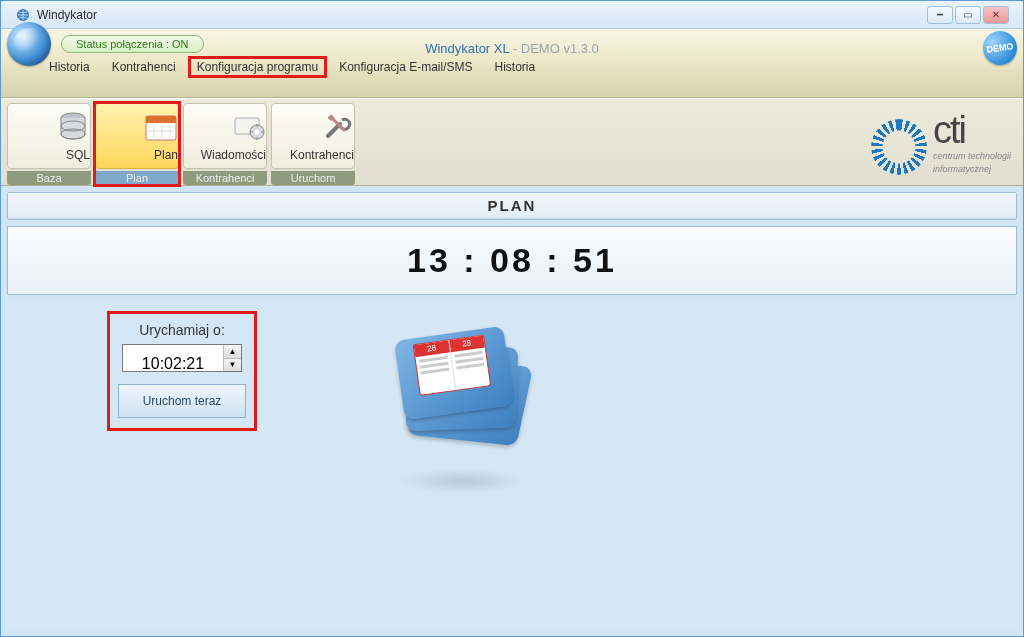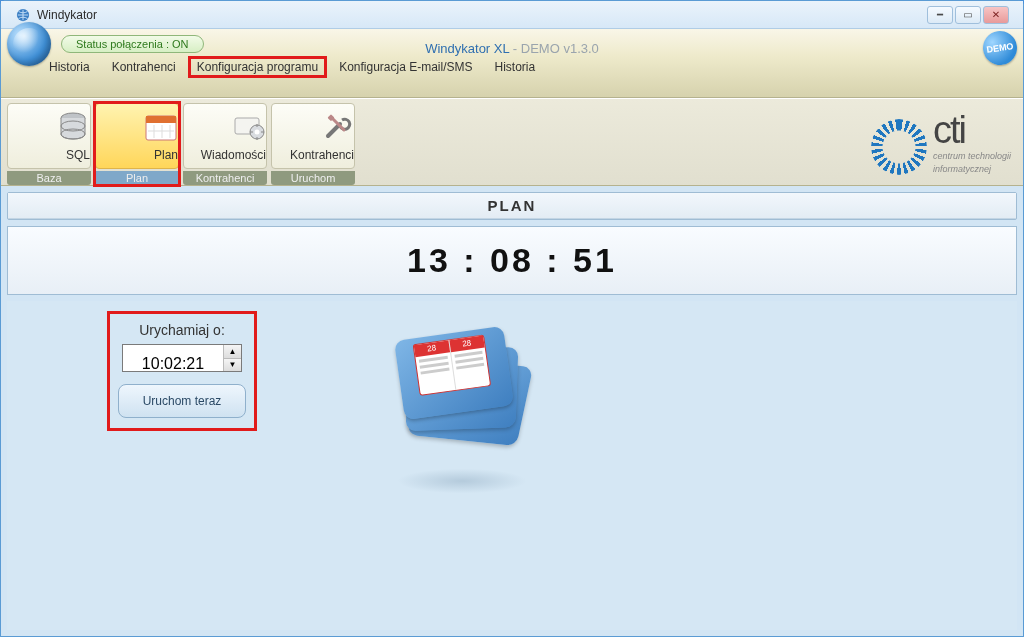--- a/index.html
+++ b/index.html
@@ -227,21 +227,21 @@
   .launch-box .lbl { font-size:14px;color:#333;margin-bottom:6px;}
   .time-input {
     display:flex;align-items:stretch;justify-content:center;
     border:1px solid #7a7a7a;background:#fff;height:28px;margin:0 4px 12px 4px;
   }
   .time-input .val { flex:1;display:flex;align-items:center;justify-content:center;font-size:16px;font-family:Arial;margin-top:12px;}
   .spin { width:18px;display:flex;flex-direction:column;border-left:1px solid #bbb;}
   .spin div{flex:1;display:flex;align-items:center;justify-content:center;font-size:8px;background:linear-gradient(#f5f5f5,#ddd);border-bottom:1px solid #bbb;}
   .spin div:last-child{border-bottom:none;}
   .run-btn {
-    width:100%;height:34px;border:1px solid #8fb0cc;border-radius:8px;
+    width:100%;height:34px;border:1px solid #8fb0cc;border-radius:0;
     background:linear-gradient(#eef6fd,#cfe2f1);
     font-size:12px;color:#2b4a66;
   }
   .center-graphic {
     position:absolute; left:380px; top:20px; width:150px;height:130px;
   }
   .stack-shadow{
     position:absolute;left:10px;top:135px;width:130px;height:50px;
     background:radial-gradient(ellipse at center, rgba(120,150,175,.35), transparent 70%);
     transform:scaleY(.5);

